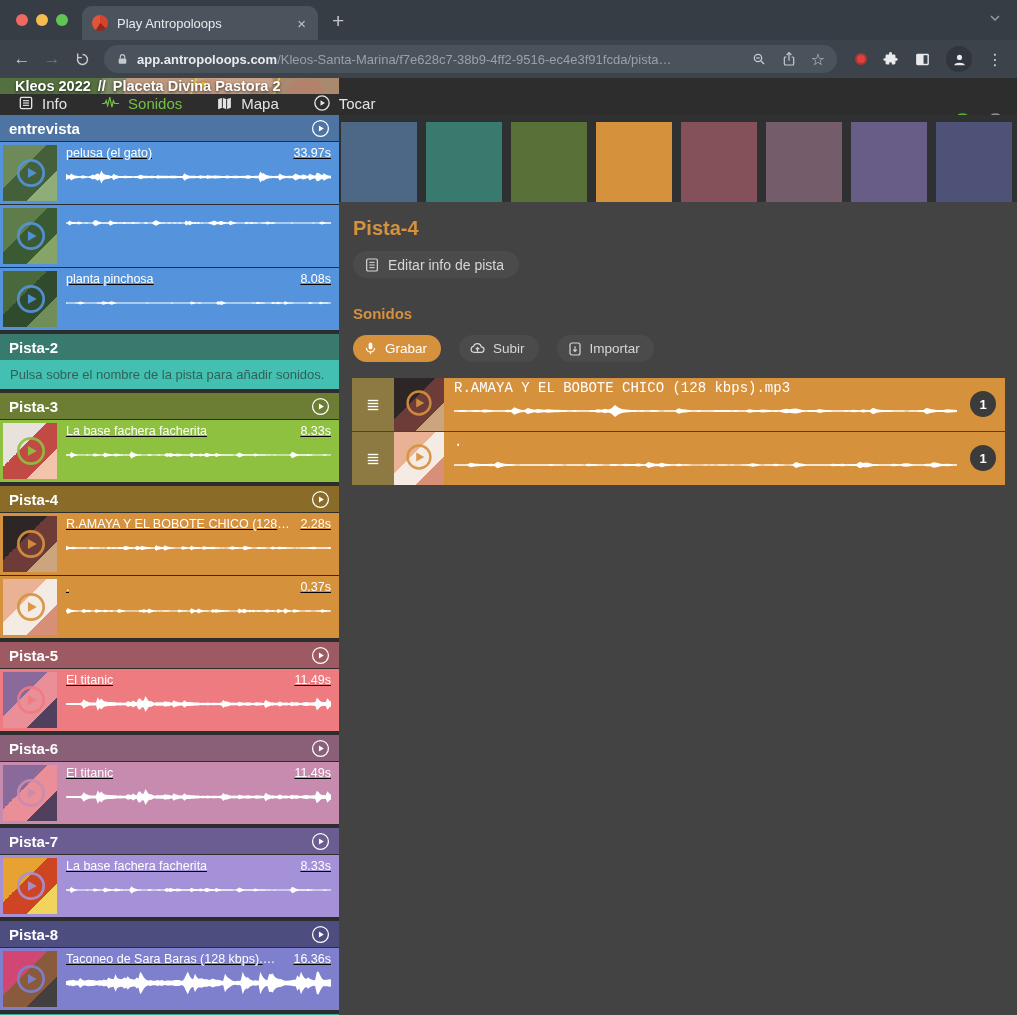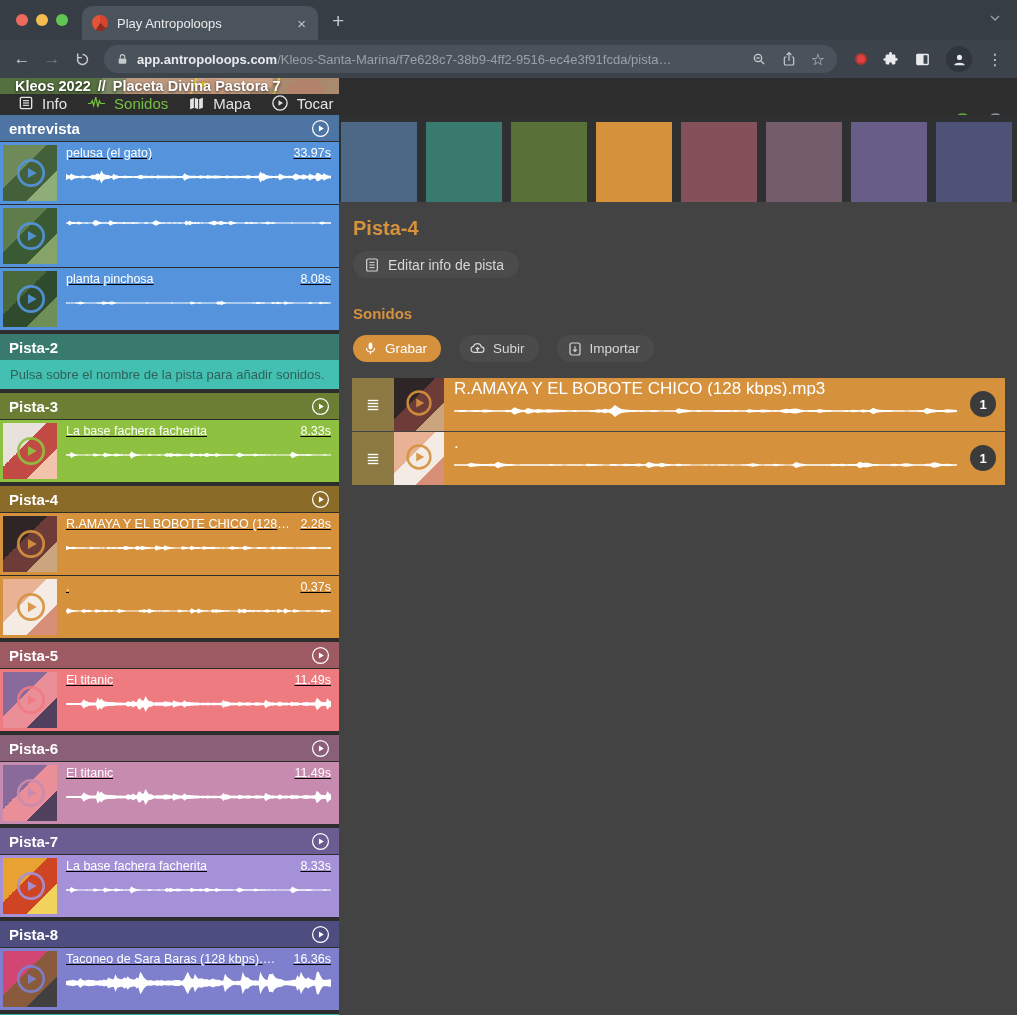--- a/index.html
+++ b/index.html
@@ -41,21 +41,21 @@
     background:
       radial-gradient(26px 16px at 76% 24%, #c9a187 0 60%, transparent 61%),
       radial-gradient(30px 18px at 90% 72%, #b3826a 0 60%, transparent 61%),
       radial-gradient(34px 20px at 62% 82%, #c2967c 0 60%, transparent 61%),
       linear-gradient(97deg,#55703f 0 30%,#7d8a64 30% 37%,#bd9a7e 37% 58%,#c7a287 58% 74%,#a98a6e 74%);}
   .crumbphoto::after{content:'';position:absolute;left:57%;top:-6px;width:24%;height:140%;
     border:2px solid #e8d23a;transform:skewX(-18deg);border-radius:2px;opacity:.9;}
   .crumbphoto span{position:relative;z-index:2;text-shadow:0 1px 3px rgba(0,0,0,.75);white-space:nowrap;}
   .crumbsep{margin:0 7px;font-weight:700;}
   .pin{position:absolute;left:58%;bottom:2px;width:7px;height:7px;border-radius:50%;background:#f3c62c;border:1px solid #b99416;z-index:1;}
-  .hnav{display:flex;align-items:center;gap:20px;margin-left:18px;}
+  .hnav{display:flex;align-items:center;gap:34px;margin-left:18px;}
   .navitem{display:flex;align-items:center;gap:8px;font-size:15px;color:#e4e4e4;cursor:default;}
   .navitem .nicon{display:flex;align-items:center;}
   .navitem.active{color:#76c043;}
   .hright{margin-left:auto;display:flex;align-items:center;gap:14px;padding-right:12px;}
   .lang{font-size:13px;font-weight:700;color:#fff;}
   .lang.dim{color:#6f6f6f;}
   .hicon{display:flex;align-items:center;}
 
   
   .bodyrow{display:flex;height:900px;}
@@ -90,21 +90,21 @@
   .btnrow{margin:13px 0 0 14px;display:flex;gap:18px;}
   .pill{height:27px;display:inline-flex;align-items:center;gap:7px;border:none;border-radius:14px;
     font-size:13.5px;font-family:inherit;background:#4b4b4b;color:#d6d6d6;padding:0 14px 0 10px;}
   .pill.primary{background:#d6913d;color:#fff;}
   .mainrows{margin:16px 12px 0 13px;}
   .mrow{height:53px;margin-bottom:1px;display:flex;position:relative;}
   .mhandle{width:42px;flex-shrink:0;display:flex;align-items:center;justify-content:center;}
   .mthumb{width:50px;flex-shrink:0;position:relative;}
   .mthumb svg{position:absolute;inset:7px;width:36px;height:36px;}
   .mbody{flex:1;min-width:0;padding:3px 48px 4px 10px;display:flex;flex-direction:column;}
-  .mtitle{color:#fff;font-size:17px;line-height:15px;white-space:nowrap;overflow:hidden;text-overflow:ellipsis;}
+  .mtitle{color:#fff;font-size:14px;line-height:15px;white-space:nowrap;overflow:hidden;text-overflow:ellipsis;font-family:Liberation Mono, monospace;}
   .mwave{height:24px;margin-top:3px;}
   .mbadge{position:absolute;right:9px;top:13px;width:26px;height:26px;border-radius:50%;
     background:#3b3b3b;color:#fff;font-size:13px;font-weight:600;display:flex;align-items:center;justify-content:center;}
 </style>
 </head>
 <body>
 
 <div class="tabstrip">
   <div class="lights">
     <span class="light" style="background:#ee6a5f"></span>
@@ -180,21 +180,21 @@
     </span>
     <span class="kebab">⋮</span>
   </div>
 </div>
 
 <div class="appheader">
   <div class="crumbphoto">
     <span class="pin"></span>
     <span>Kleos 2022</span>
     <span class="crumbsep">//</span>
-    <span>Placeta Divina Pastora 7</span>
+    <span>Placeta Divina Pastora 2</span>
   </div>
   <div class="hnav">
     <div class="navitem">
       <span class="nicon">
         <svg viewBox="0 0 24 24" width="16" height="16">
             <rect x="3.5" y="3.5" width="17" height="17" rx="2" fill="none" stroke="#e4e4e4" stroke-width="2"></rect>
             <line x1="7.5" y1="8.5" x2="16.5" y2="8.5" stroke="#e4e4e4" stroke-width="1.7"></line>
             <line x1="7.5" y1="12" x2="16.5" y2="12" stroke="#e4e4e4" stroke-width="1.7"></line>
             <line x1="7.5" y1="15.5" x2="16.5" y2="15.5" stroke="#e4e4e4" stroke-width="1.7"></line>
           </svg>

